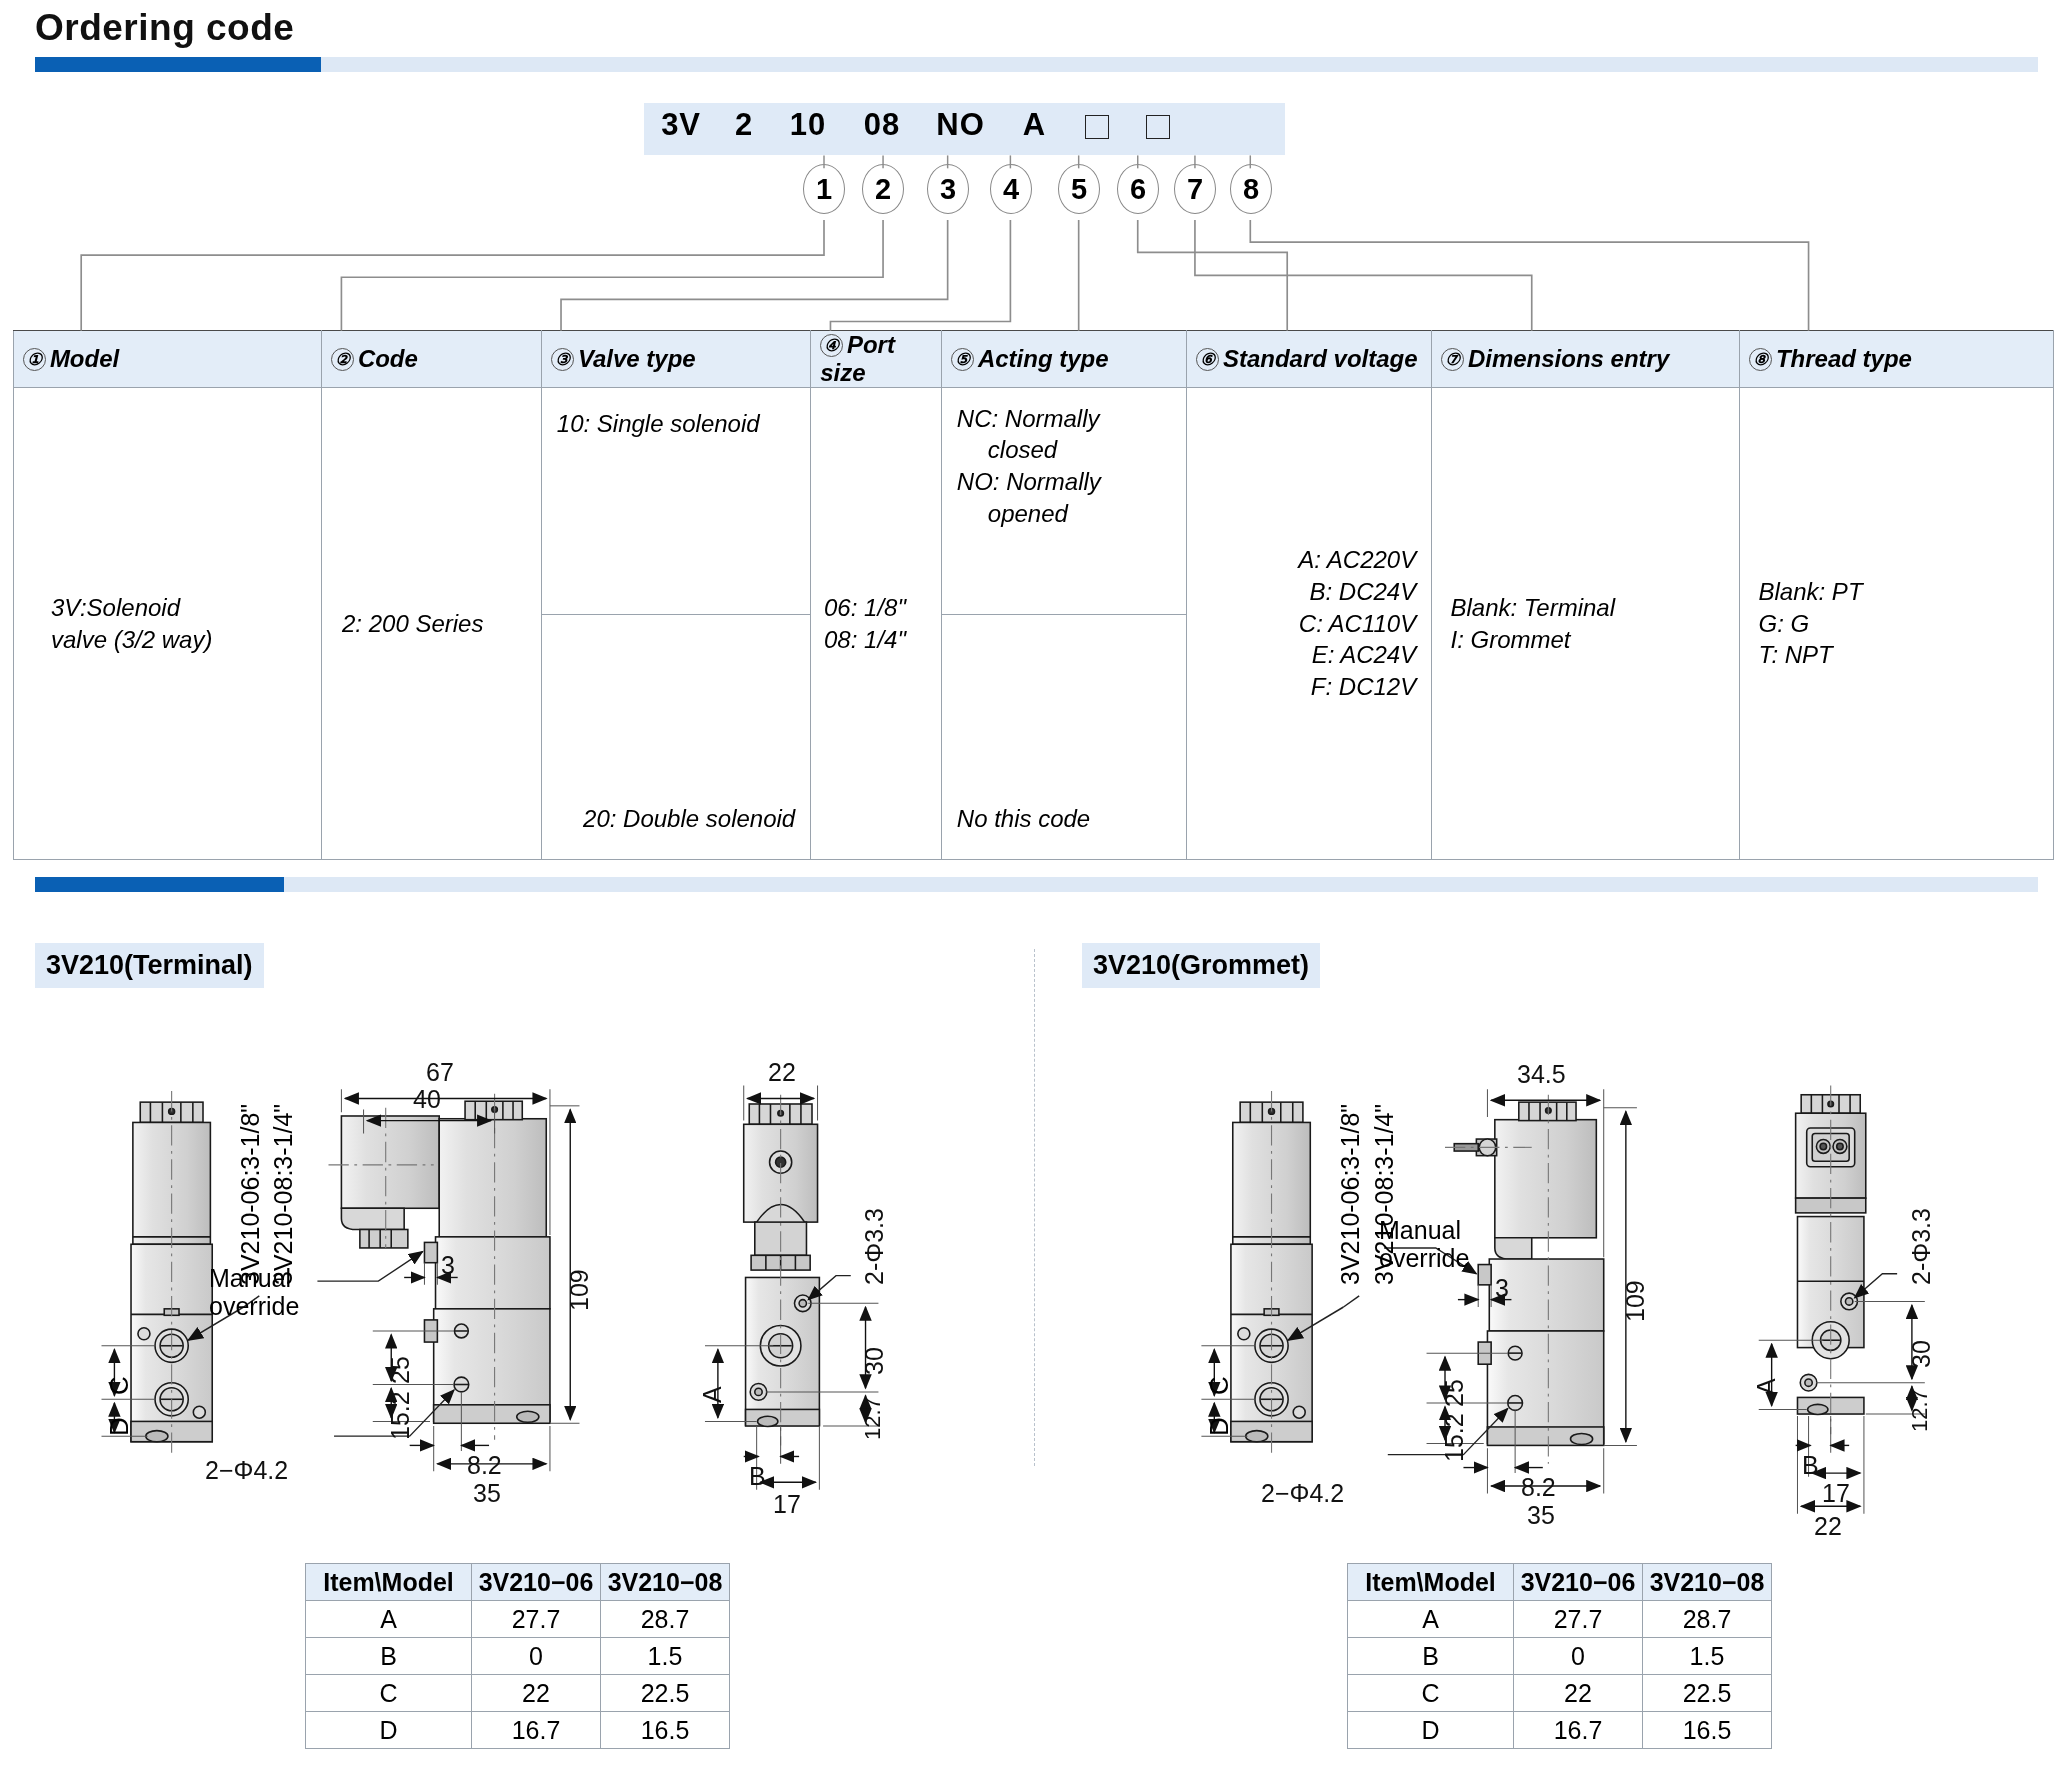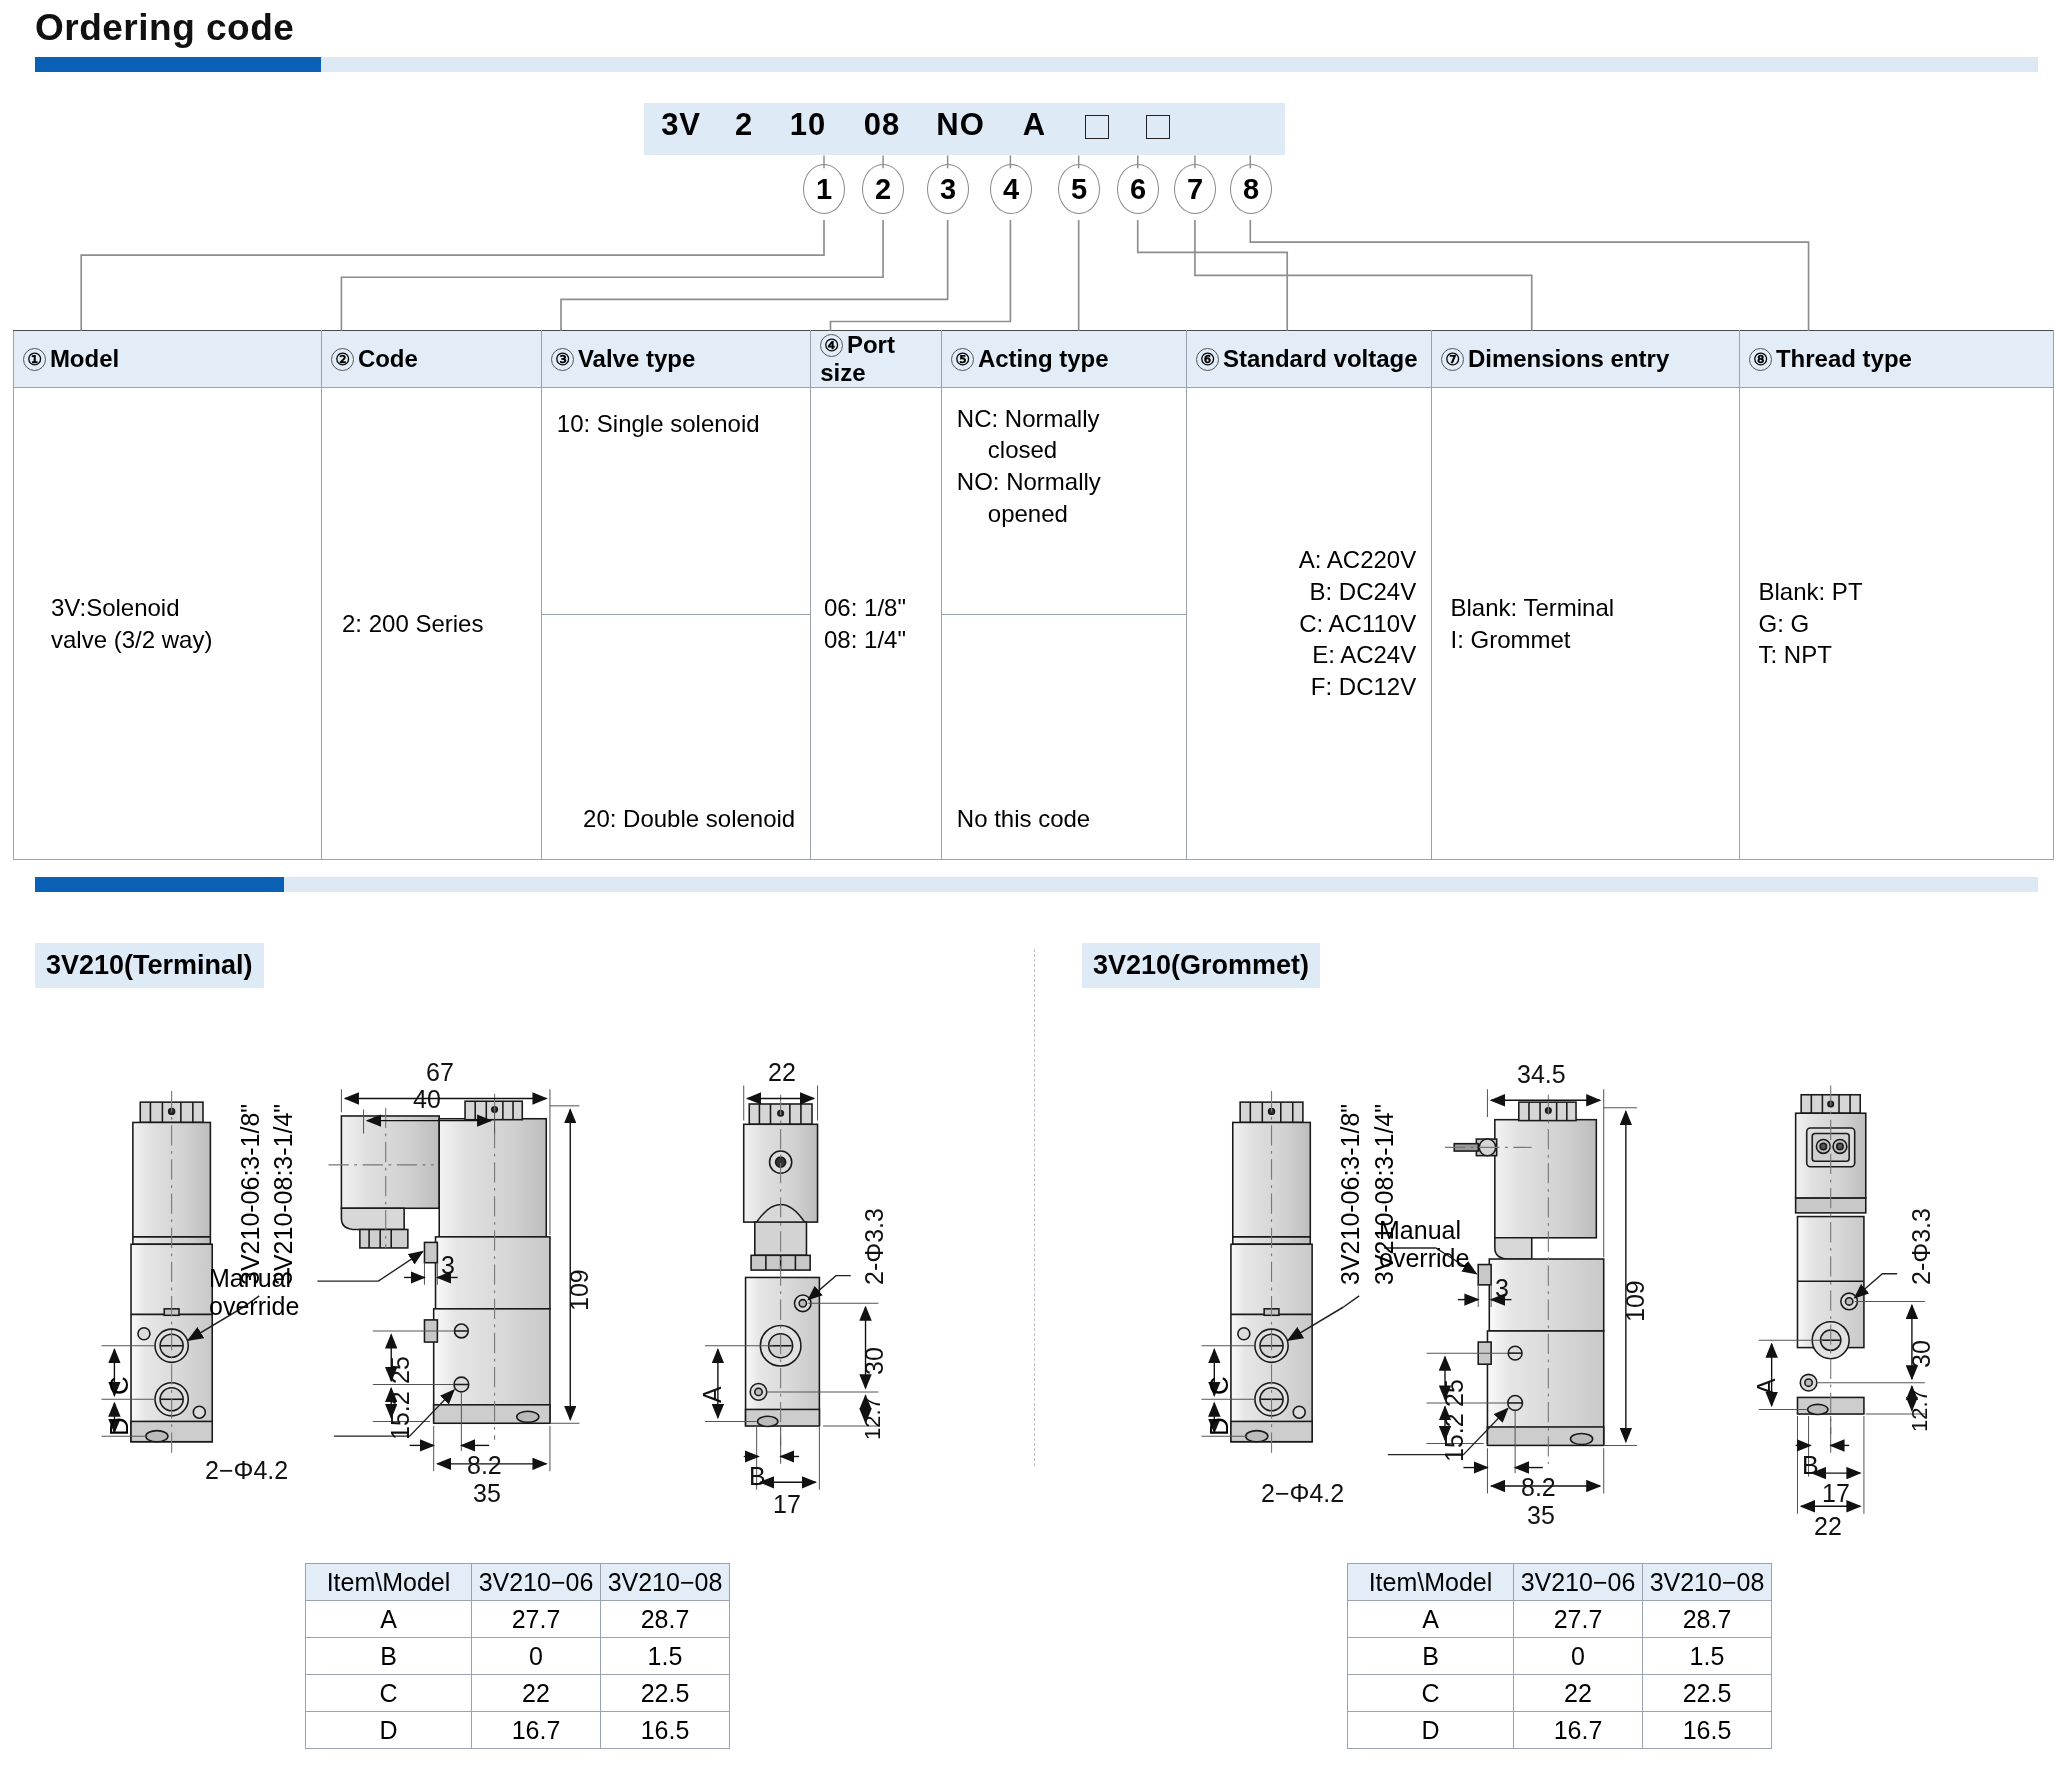--- a/index.html
+++ b/index.html
@@ -46,21 +46,21 @@
     background:#fff;
     display:flex; align-items:center; justify-content:center;
     font-size:29px; font-weight:bold;
   }
 
   svg.lines { position:absolute; left:0; top:0; pointer-events:none; }
 
   
   #order-table {
     position:absolute; left:13px; top:330px; width:1837px; height:522px;
-    border-collapse:collapse; table-layout:fixed;
+    border-collapse:collapse; table-layout:fixed;font-style:italic;
   }
   #order-table th, #order-table td {
     border:0.9px solid #9aa3ad; vertical-align:middle; padding:0;
   }
   #order-table thead th {
     background:#e3edf8; height:48px;
     font-size:24px; font-weight:bold; text-align:left;
     padding-left:9.2px; border-top:1.8px solid #4a4a4a;
   }
   .cnum {
@@ -89,21 +89,21 @@
   .lbl { position:absolute; font-size:25px; line-height:1.15; white-space:nowrap; }
   .lbl.rot { transform:rotate(-90deg); transform-origin:left top; }
 
   
   .spec-table {
     position:absolute; border-collapse:collapse; table-layout:fixed;
   }
   .spec-table th, .spec-table td {
     border:0.9px solid #9aa3ad; height:37px; font-size:25px; text-align:center;
   }
-  .spec-table th { background:#e3edf8; font-weight:normal; }
+  .spec-table th { background:#e3edf8; font-weight:bold; }
   .spec-table td { font-weight:normal; }
 </style>
 </head>
 <body>
 
 <div class="section-head" style="left:35px; top:9.2px; width:2003px;">
   <div class="title">Ordering code</div>
   <div class="bar-wrap">
     <div class="bar-light" style="width:2003px;"></div>
     <div class="bar-dark" style="width:286px;"></div>

